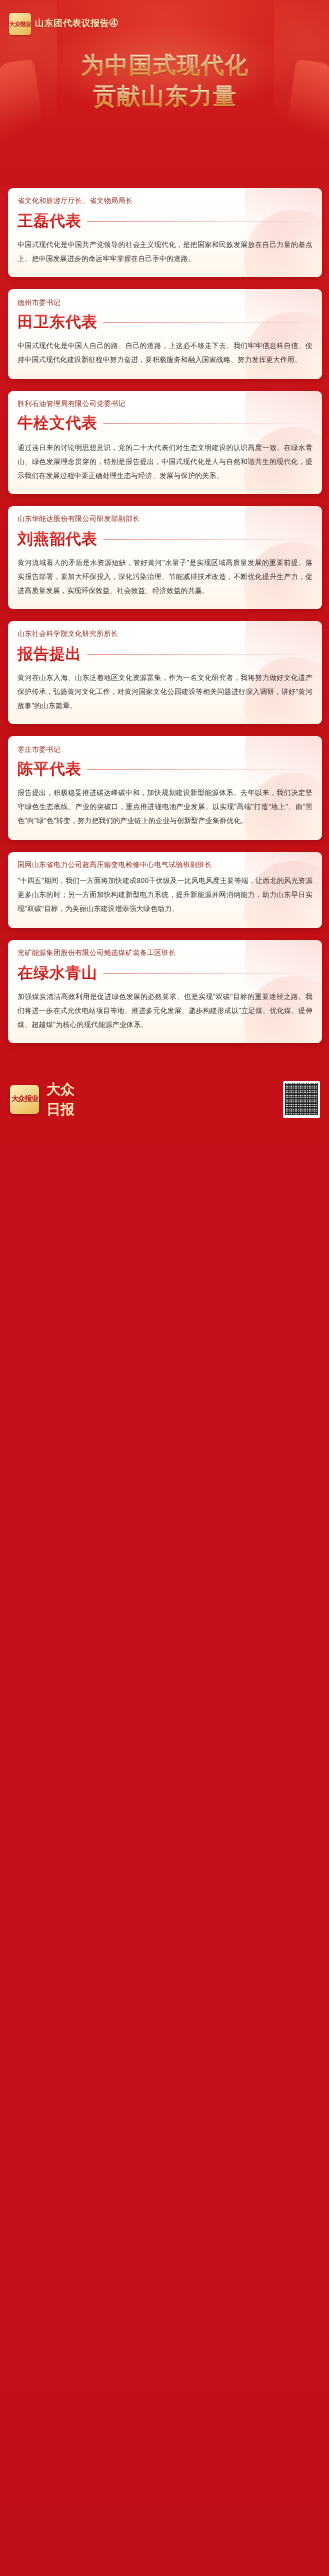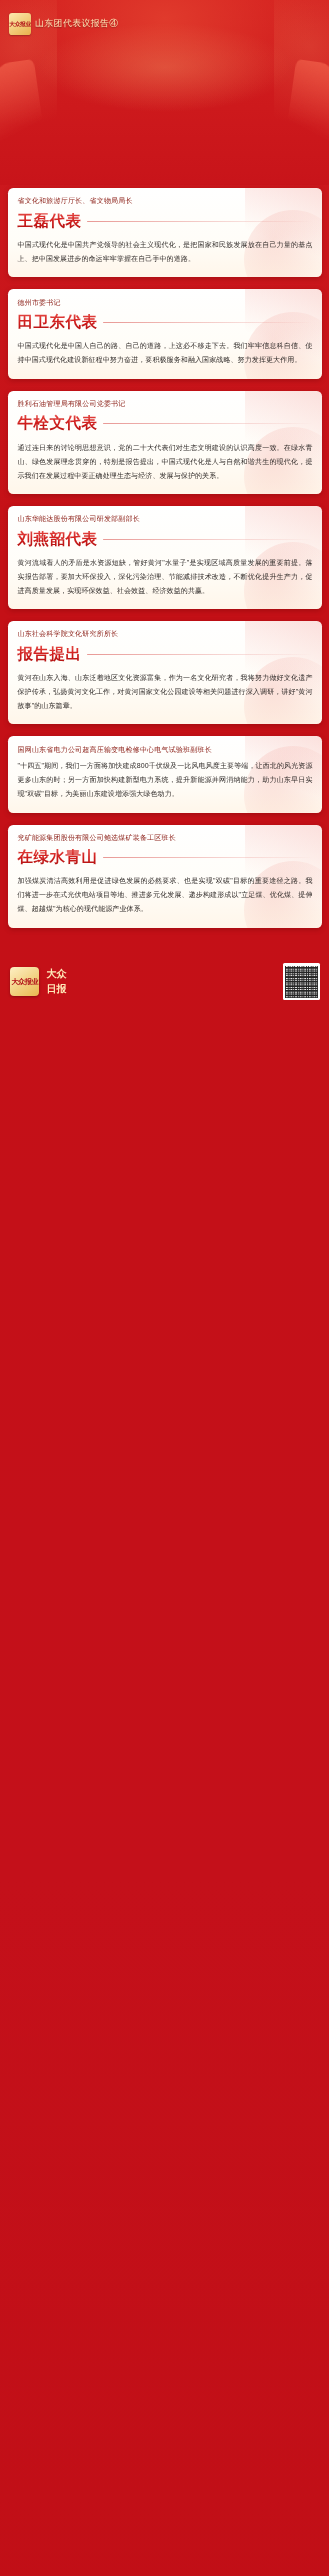--- a/index.html
+++ b/index.html
@@ -39,21 +39,21 @@
   }
   .brand-logo {
     width: 21.6px; height: 21.6px; border-radius: 3.1px;
     background: linear-gradient(145deg, #fde9b0, #e8b24c);
     display: flex; align-items: center; justify-content: center;
     color: #b01118; font-weight: bold; font-size: 5.7px; line-height: 1.05;
     text-align: center; letter-spacing: -0.3px;
     box-shadow: 0 0.5px 1.5px rgba(0,0,0,.25);
   }
   .brand-title {
-    color: #ffe9b8; font-size: 8.8px; font-weight: normal;
+    color: #ffe9b8; font-size: 8.8px; font-weight: bold;
     letter-spacing: 0.5px; text-shadow: 0 0.5px 1px rgba(0,0,0,.3);
   }
 
   .main-title {
     margin-top: 15.5px; text-align: center; position: relative; z-index: 3;
     padding: 0 10.3px;
   }
   .main-title .line {
     font-size: 23px; font-weight: bold; line-height: 1.32;
     letter-spacing: 1px;
@@ -134,21 +134,21 @@
     position: relative; z-index: 4;
   }
   .footer-logo {
     width: 29px; height: 29px; border-radius: 4.1px;
     background: linear-gradient(145deg, #fdf0c4, #e9b84f);
     display: flex; align-items: center; justify-content: center;
     color: #b01118; font-weight: bold; font-size: 7.2px; line-height: 1.05;
     text-align: center; letter-spacing: -0.5px;
     box-shadow: 0 1px 2.6px rgba(0,0,0,.3);
   }
-  .footer-names { color: #ffe9b8; font-size: 10px; font-weight: bold; line-height: 1.45; }
+  .footer-names { color: #ffe9b8; font-size: 14px; font-weight: bold; line-height: 1.45; }
   .qr {
     margin-left: auto;
     width: 37px; height: 37px; background: #fff; padding: 2.1px;
     border-radius: 1.5px;
   }
   .qr-inner {
     width: 100%; height: 100%;
     background-color: #fff;
     background-image:
       linear-gradient(90deg, #000 25%, transparent 25%, transparent 50%, #000 50%, #000 75%, transparent 75%),
@@ -165,20 +165,24 @@
   <div class="header-deco-r"></div>
   <div class="ribbon-l"></div>
   <div class="ribbon-r"></div>
 
   <div class="brand-row">
     <div class="brand-logo">大众报业</div>
     <div class="brand-title">山东团代表议报告④</div>
   </div>
 
   <div class="title-glow"></div>
+  <div class="main-title">
+    <div class="line">为中国式现代化</div>
+    <div class="line">贡献山东力量</div>
+  </div>
 </div>
 
 <div class="cards">
 
   <div class="card">
     <div class="role">省文化和旅游厅厅长、省文物局局长</div>
     <div class="name-wrap">
       <div class="name">王磊代表</div>
       <div class="name-rule"></div>
     </div>
@@ -215,20 +219,28 @@
 
   <div class="card">
     <div class="role">山东社会科学院文化研究所所长</div>
     <div class="name-wrap">
       <div class="name">报告提出</div>
       <div class="name-rule"></div>
     </div>
     <div class="body-text">黄河在山东入海、山东泛着地区文化资源富集，作为一名文化研究者，我将努力做好文化遗产保护传承，弘扬黄河文化工作，对黄河国家文化公园建设等相关问题进行深入调研，讲好"黄河故事"的山东篇章。</div>
   </div>
 
+  <div class="card">
+    <div class="role">枣庄市委书记</div>
+    <div class="name-wrap">
+      <div class="name">陈平代表</div>
+      <div class="name-rule"></div>
+    </div>
+    <div class="body-text">报告提出，积极稳妥推进碳达峰碳中和，加快规划建设新型能源体系。去年以来，我们决定坚守绿色生态底线、产业的突破口，重点推进锂电池产业发展。以实现"高端"打造"地上"、由"黑色"向"绿"色"转变，努力把我们的产业链上的企业与创新型产业集群优化。</div>
+  </div>
 
   <div class="card">
     <div class="role">国网山东省电力公司超高压输变电检修中心电气试验班副班长</div>
     <div class="body-text">"十四五"期间，我们一方面将加快建成800千伏级及一比风电风度主要等端，让西北的风光资源更多山东的时；另一方面加快构建新型电力系统，提升新能源并网消纳能力，助力山东早日实现"双碳"目标，为美丽山东建设增添强大绿色动力。</div>
   </div>
 
   <div class="card">
     <div class="role">兖矿能源集团股份有限公司鲍选煤矿装备工区班长</div>
     <div class="name-wrap">
       <div class="name">在绿水青山</div>

